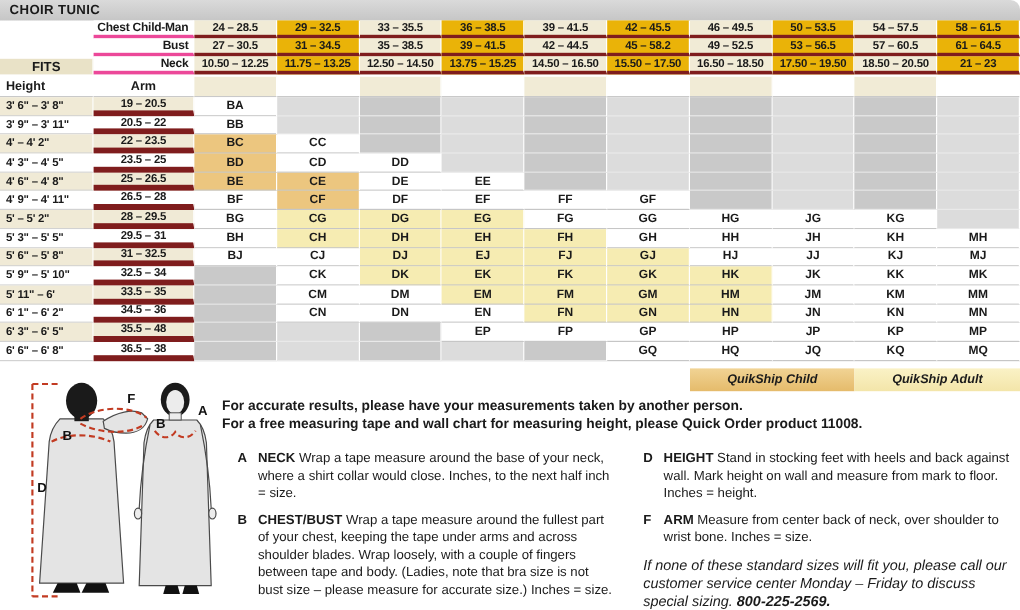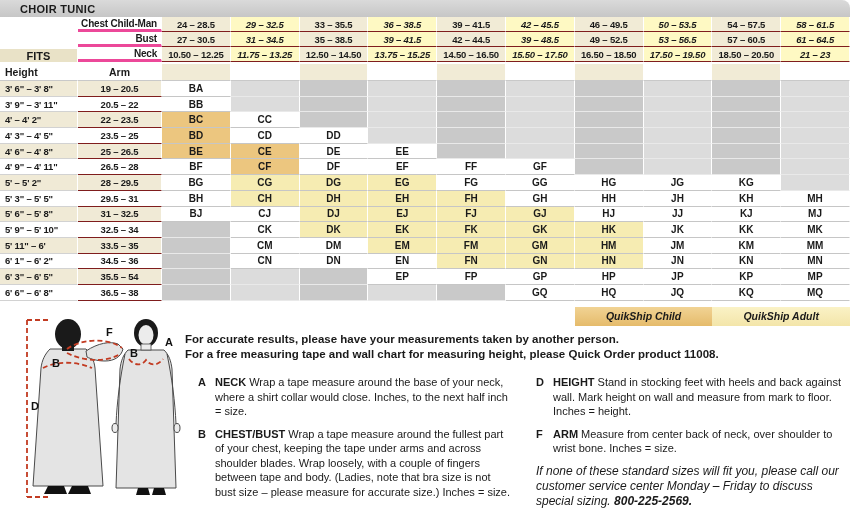--- a/index.html
+++ b/index.html
@@ -2,46 +2,46 @@
 <html><head>
 <meta charset="utf-8">
 <style>
   * { box-sizing: border-box; margin: 0; padding: 0; }
   html,body { background:#fff; }
   .page {
     position: relative; width: 850px; height: 508px; overflow: hidden;
     font-family: "Liberation Sans", sans-serif; color: #1a1a1a; background: #fff;
   }
   .titlebar {
-    height: 17px; display: flex; align-items: center; padding-left: 20px;
+    height: 17px; display: flex; align-items: center; padding-left: 8px;
     font-size: 11px; font-weight: bold; letter-spacing: .3px;
     background: linear-gradient(180deg,#dadada,#c6c6c6);
     border-top-right-radius: 8px;
   }
   .grid { display: grid; grid-template-columns: 78px 84px repeat(10, 68.8px); }
   .cell { display:flex; align-items:center; justify-content:center;
           border-right:1px solid #fff; overflow:hidden; white-space:nowrap; }
   
   .hdr { grid-auto-rows: 15px; }
   .fits { grid-row: 1 / 4; grid-column: 1; background:#e9e2c7; font-weight:bold; font-size:11px;margin-top:32px; }
   .hlabel { justify-content:flex-end; padding-right:4px; font-weight:bold; font-size:10px;
             background:#fff; border-bottom:3px solid #ec4899; letter-spacing:-.2px; }
-  .hval { font-weight:bold; font-size:9.5px; letter-spacing:-.2px; border-bottom:1px solid #7f1d1d; }
-  .hval.even { background:#f1ebd6; } .hval.odd { background:#fef9c3;font-style:italic; }
+  .hval { font-weight:bold; font-size:9.5px; letter-spacing:-.2px; border-bottom:3px solid #7f1d1d; }
+  .hval.even { background:#f1ebd6; } .hval.odd { background:#eab308; }
   .spacer { height: 2px; }
   
   .subhdr { grid-auto-rows: 17px; }
   .subhdr .cell { border-bottom:1px solid #c9c9c9; font-weight:bold; font-size:10.5px; background:#fff; }
   .height-h { justify-content:flex-start; padding-left:5px; }
   .even-h { background:#f1ebd6 !important; } .odd-h { background:#fff !important; }
   
   .tbody { grid-auto-rows: 15.7px; }
   .hcol { justify-content:flex-start; padding-left:5px; font-weight:bold; font-size:9.5px;
           background:#fff; border-bottom:1px solid #d2d2d2; letter-spacing:-.2px; }
-  .acol { font-weight:bold; font-size:9.5px; background:#fff; border-bottom:1px solid #7f1d1d; letter-spacing:-.2px; }
+  .acol { font-weight:bold; font-size:9.5px; background:#fff; border-bottom:5px solid #7f1d1d; letter-spacing:-.2px; }
   .hcol.zeb, .acol.zeb { background:#f0ead6; }
   .code { font-weight:bold; font-size:10px; background:#fff; border-bottom:1px solid #c6c6c6; }
   .code.child { background:#ecc67f; }
   .code.adult { background:#f6ecb2; }
   .empty { border-bottom:1px solid #e9e9e9; }
   .edark { background:#c9c9c9; } .elight { background:#dcdcdc; }
   
   .qs { grid-auto-rows: 19px; margin-top: 6px; font-style: italic; }
   .qs .cell { font-weight:bold; font-size:10.5px; border-right:none; }
   .qs-child { grid-column: 9 / 11; background:linear-gradient(180deg,#f1d394,#e5bb6b); }
@@ -80,21 +80,21 @@
       <div class="cell hval even">46 – 49.5</div>
       <div class="cell hval odd">50 – 53.5</div>
       <div class="cell hval even">54 – 57.5</div>
       <div class="cell hval odd">58 – 61.5</div>
       <div class="cell hlabel">Bust</div>
       <div class="cell hval even">27 – 30.5</div>
       <div class="cell hval odd">31 – 34.5</div>
       <div class="cell hval even">35 – 38.5</div>
       <div class="cell hval odd">39 – 41.5</div>
       <div class="cell hval even">42 – 44.5</div>
-      <div class="cell hval odd">39 – 48.5</div>
+      <div class="cell hval odd">45 – 58.2</div>
       <div class="cell hval even">49 – 52.5</div>
       <div class="cell hval odd">53 – 56.5</div>
       <div class="cell hval even">57 – 60.5</div>
       <div class="cell hval odd">61 – 64.5</div>
       <div class="cell hlabel">Neck</div>
       <div class="cell hval even">10.50 – 12.25</div>
       <div class="cell hval odd">11.75 – 13.25</div>
       <div class="cell hval even">12.50 – 14.50</div>
       <div class="cell hval odd">13.75 – 15.25</div>
       <div class="cell hval even">14.50 – 16.50</div>
@@ -263,21 +263,21 @@
       <div class="cell code">CN</div>
       <div class="cell code">DN</div>
       <div class="cell code">EN</div>
       <div class="cell code adult">FN</div>
       <div class="cell code adult">GN</div>
       <div class="cell code adult">HN</div>
       <div class="cell code">JN</div>
       <div class="cell code">KN</div>
       <div class="cell code">MN</div>
       <div class="cell hcol zeb">6' 3" – 6' 5"</div>
-      <div class="cell acol zeb">35.5 – 54</div>
+      <div class="cell acol zeb">35.5 – 48</div>
       <div class="cell empty edark"></div>
       <div class="cell empty elight"></div>
       <div class="cell empty edark"></div>
       <div class="cell code">EP</div>
       <div class="cell code">FP</div>
       <div class="cell code">GP</div>
       <div class="cell code">HP</div>
       <div class="cell code">JP</div>
       <div class="cell code">KP</div>
       <div class="cell code">MP</div>

